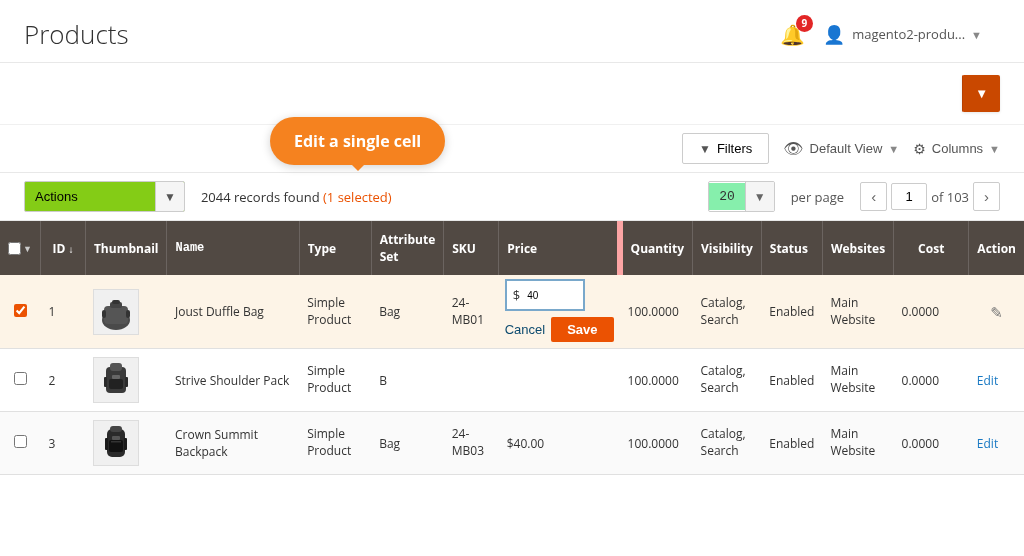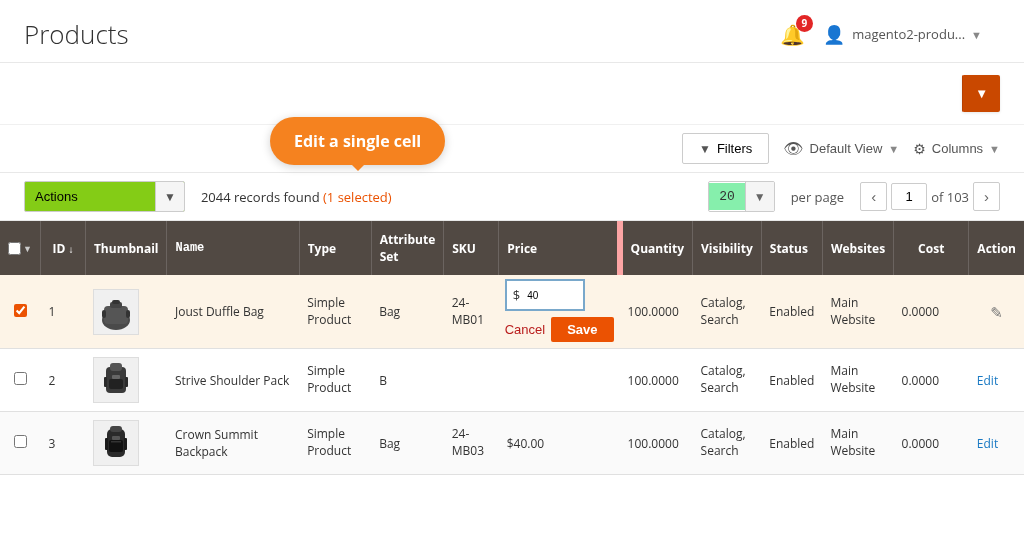--- a/index.html
+++ b/index.html
@@ -130,21 +130,21 @@
         <td style="padding:8px; font-size:12px;">Joust Duffle Bag</td>
         <td style="padding:8px; font-size:12px; line-height:1.4;">Simple<br>Product</td>
         <td style="padding:8px; font-size:12px;">Bag</td>
         <td style="padding:8px; font-size:12px; line-height:1.4;">24-<br>MB01</td>
         <td style="padding:4px 6px;">
           <div style="display:flex; align-items:center; border:2px solid #79a8cb; background:#fff; width:80px;">
             <span style="padding:5px 3px 5px 6px; font-size:13px; color:#333;">$</span>
             <input type="text" value="40" style="border: none; outline: none; width: 50px; padding: 5px 4px; font-size: 10px;">
           </div>
           <div style="display:flex; gap:6px; padding:6px 0 2px 0; align-items:center;">
-            <button style="color:#b91c1c; background:none; border:none; cursor:pointer; font-size:13px; padding:0;">Cancel</button>
+            <button style="color:#0c4a6e; background:none; border:none; cursor:pointer; font-size:13px; padding:0;">Cancel</button>
             <button style="background:#eb5202; color:#fff; border:none; padding:5px 16px; font-size:13px; cursor:pointer; border-radius:2px; font-weight:600;">Save</button>
           </div>
         </td>
         <td style="padding:8px; font-size:12px;">100.0000</td>
         <td style="padding:8px; font-size:12px; line-height:1.4;">Catalog,<br>Search</td>
         <td style="padding:8px; font-size:12px;">Enabled</td>
         <td style="padding:8px; font-size:12px; line-height:1.4;">Main<br>Website</td>
         <td style="padding:8px; font-size:12px;">0.0000</td>
         <td style="padding:8px; font-size:13px; text-align:center;">
           <span style="color:#777; cursor:pointer; font-size:15px;">✎</span>

